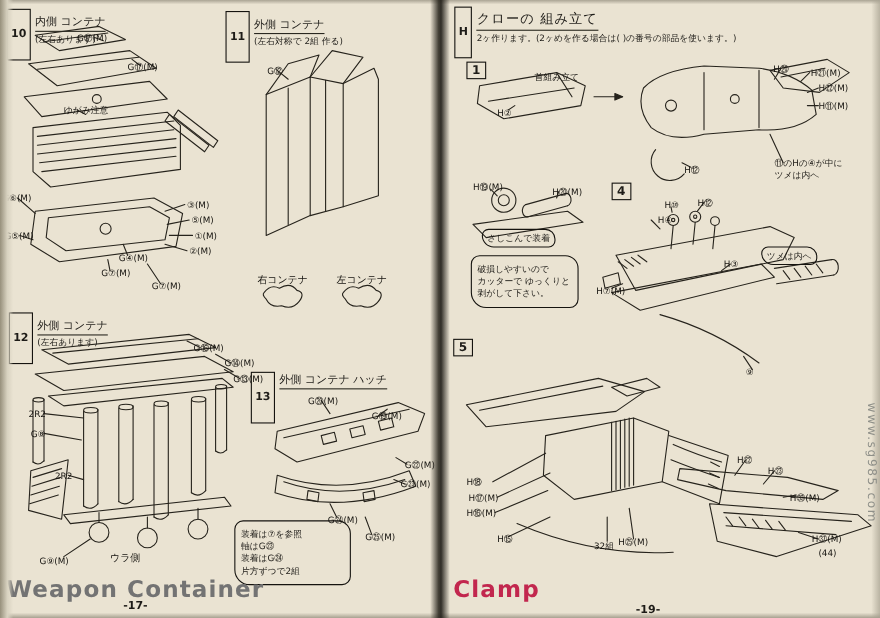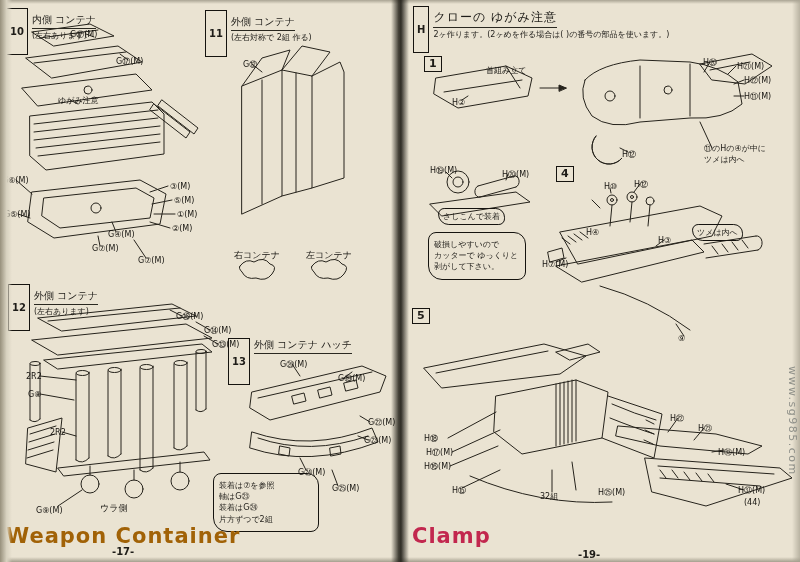--- a/index.html
+++ b/index.html
@@ -190,21 +190,21 @@
   <div class="sec" style="left:228px;top:338px">
     <span class="sec-num">13</span>
     <span class="sec-head">外側 コンテナ ハッチ</span>
   </div>
 
   <div class="notebox" style="left:213px;top:473px;width:106px">装着は⑦を参照
 軸はG㉓
 装着はG㉔
 片方ずつで2組</div>
 
-  <div class="title-red" style="left: 6px; top: 524px; color: #a16207;">Weapon Container</div>
+  <div class="title-red" style="left: 6px; top: 524px; color: #737373;">Weapon Container</div>
   <div class="pageno" style="left:112px;top:546px">-17-</div>
 
   <div>
       <span class="label" style="left: 70px; top: 30px;">G⑰(M)</span>
       <span class="label" style="left: 116px; top: 57px;">G⑰(M)</span>
       <span class="label" style="left: 58px; top: 96px;">ゆがみ注意</span>
       <span class="label" style="left: 2px; top: 176px;">G⑥(M)</span>
       <span class="label" style="left: 4px; top: 210px;">G⑤(M)</span>
       <span class="label" style="left: 170px; top: 182px;">③(M)</span>
       <span class="label" style="left: 174px; top: 196px;">⑤(M)</span>
@@ -228,21 +228,21 @@
       <span class="label" style="left: 338px; top: 374px;">G⑲(M)</span>
       <span class="label" style="left: 368px; top: 418px;">G㉒(M)</span>
       <span class="label" style="left: 364px; top: 436px;">G㉓(M)</span>
       <span class="label" style="left: 298px; top: 468px;">G㉔(M)</span>
       <span class="label" style="left: 332px; top: 484px;">G㉕(M)</span>
     </div>
 
   <div class="sec" style="left:413px;top:6px">
     <span class="sec-num">H</span>
     <span>
-      <span class="sec-head big">クローの ゆがみ注意</span>
+      <span class="sec-head big">クローの 組み立て</span>
       <span class="sec-sub">2ヶ作ります。(2ヶめを作る場合は( )の番号の部品を使います。)</span>
     </span>
   </div>
 
   <span class="secnum-abs" style="left:424px;top:56px">1</span>
   <span class="secnum-abs" style="left:556px;top:166px">4</span>
   <span class="secnum-abs" style="left:412px;top:308px">5</span>
 
   <div class="notebox" style="left:438px;top:208px;padding:2px 4px">さしこんで装着</div>
   <div class="notebox" style="left:428px;top:232px;width:98px">破損しやすいので
@@ -260,30 +260,30 @@
       <span class="label" style="left: 452px; top: 98px;">H②</span>
       <span class="label" style="left: 703px; top: 58px;">H⑳</span>
       <span class="label" style="left: 737px; top: 62px;">H㉑(M)</span>
       <span class="label" style="left: 744px; top: 76px;">H㉒(M)</span>
       <span class="label" style="left: 744px; top: 92px;">H⑪(M)</span>
       <span class="label" style="left: 622px; top: 150px;">H⑫</span>
       <span class="label" style="left: 430px; top: 166px;">H⑲(M)</span>
       <span class="label" style="left: 502px; top: 170px;">H⑳(M)</span>
       <span class="label" style="left: 604px; top: 182px;">H⑩</span>
       <span class="label" style="left: 634px; top: 180px;">H⑫</span>
-      <span class="label" style="left: 586px; top: 196px; margin-top: 32px;">H④</span>
+      <span class="label" style="left: 598px; top: 196px;">H④</span>
       <span class="label" style="left: 658px; top: 236px;">H③</span>
       <span class="label" style="left: 542px; top: 260px;">H⑦(M)</span>
       <span class="label" style="left: 678px; top: 334px;">⑨</span>
       <span class="label" style="left: 424px; top: 434px;">H⑱</span>
       <span class="label" style="left: 426px; top: 448px;">H⑰(M)</span>
       <span class="label" style="left: 424px; top: 462px;">H⑯(M)</span>
       <span class="label" style="left: 452px; top: 486px;">H⑮</span>
       <span class="label" style="left: 540px; top: 492px;">32組</span>
-      <span class="label" style="left: 562px; top: 488px; margin-left: 36px;">H㉕(M)</span>
+      <span class="label" style="left: 562px; top: 488px;">H㉕(M)</span>
       <span class="label" style="left: 670px; top: 414px;">H㉒</span>
       <span class="label" style="left: 698px; top: 424px;">H㉓</span>
       <span class="label" style="left: 718px; top: 448px;">H㉝(M)</span>
       <span class="label" style="left: 738px; top: 486px;">H㊲(M)</span>
       <span class="label" style="left: 744px; top: 498px;">(44)</span>
     </div>
 
   <div class="edge-left"></div>
   <div class="edge-right"></div>
   <div class="edge-top"></div>

